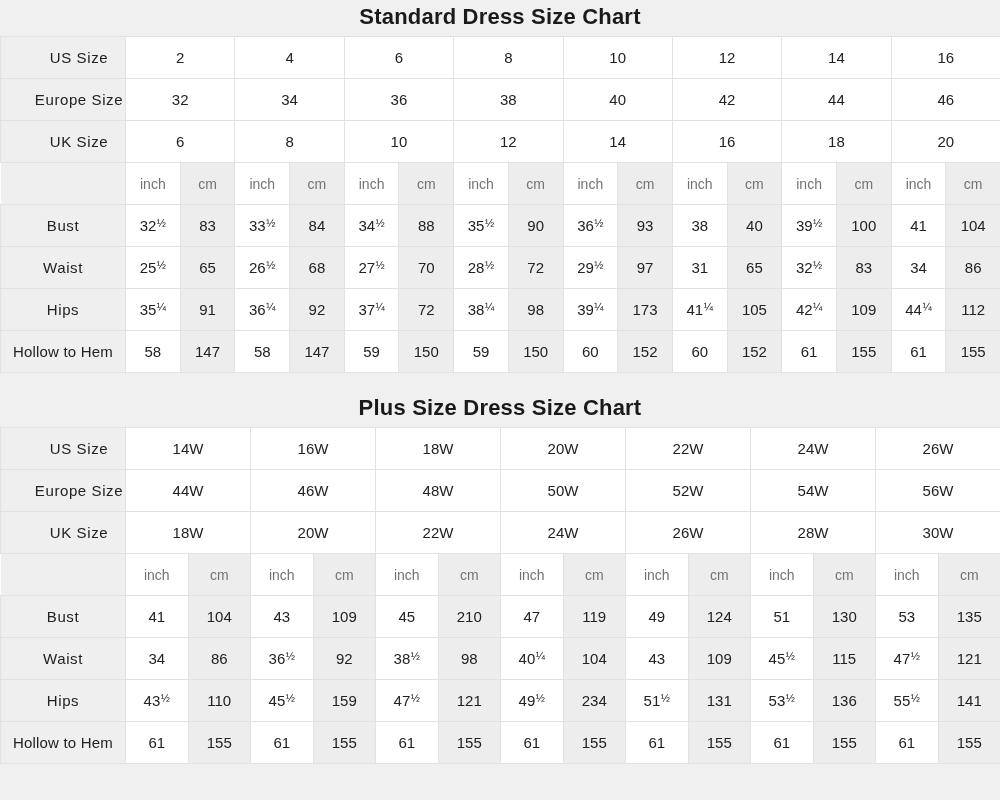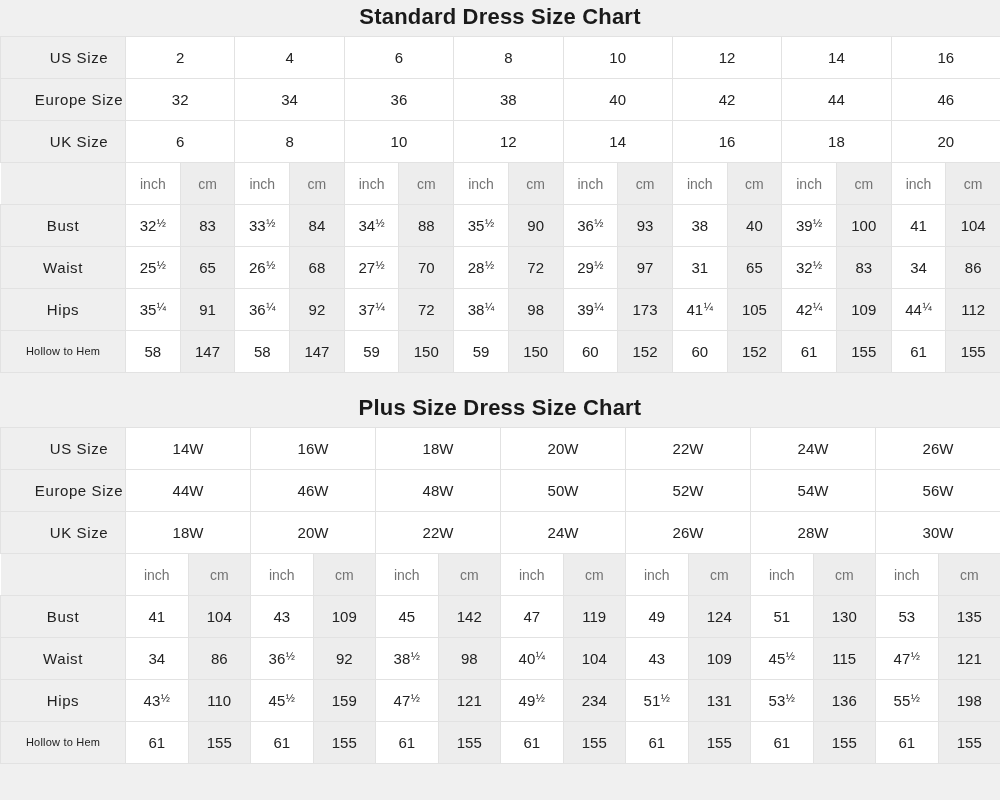--- a/index.html
+++ b/index.html
@@ -51,21 +51,21 @@
   }
 
   
   td.rowlabel {
     background: #efefef;
     color: #2a2a2a;
     font-size: 15px;
     letter-spacing: 0.6px;
     border-left: none;
   }
-  td.rowlabel.tight { letter-spacing: 0.2px; font-size: 11px; }
+  td.rowlabel.tight { letter-spacing: 0.2px; font-size: 15px; }
 
   
   tr.size-row td { height: 41px; background: #ffffff; }
   tr.size-row td.rowlabel { background: #efefef; padding-left: 32px; }
 
   
   tr.unit-row td { height: 41px; font-size: 14px; color: #737373; text-align: center; }
   tr.unit-row td.rowlabel { background: #efefef; }
   tr.unit-row td.spacer { background: #efefef; border-left: none; border-right: 1px solid #e2e2e2; }
 
@@ -320,21 +320,21 @@
             <td class="u-inch">inch</td>
             <td class="u-cm">cm</td>
           </tr>
           <tr class="meas-row">
             <td class="rowlabel">Bust</td>
             <td class="u-inch">41</td>
             <td class="u-cm">104</td>
             <td class="u-inch">43</td>
             <td class="u-cm">109</td>
             <td class="u-inch">45</td>
-            <td class="u-cm">142</td>
+            <td class="u-cm">210</td>
             <td class="u-inch">47</td>
             <td class="u-cm">119</td>
             <td class="u-inch">49</td>
             <td class="u-cm">124</td>
             <td class="u-inch">51</td>
             <td class="u-cm">130</td>
             <td class="u-inch">53</td>
             <td class="u-cm">135</td>
           </tr>
           <tr class="meas-row">
@@ -362,21 +362,21 @@
             <td class="u-cm">159</td>
             <td class="u-inch">47<span class="frac">½</span></td>
             <td class="u-cm">121</td>
             <td class="u-inch">49<span class="frac">½</span></td>
             <td class="u-cm">234</td>
             <td class="u-inch">51<span class="frac">½</span></td>
             <td class="u-cm">131</td>
             <td class="u-inch">53<span class="frac">½</span></td>
             <td class="u-cm">136</td>
             <td class="u-inch">55<span class="frac">½</span></td>
-            <td class="u-cm">198</td>
+            <td class="u-cm">141</td>
           </tr>
           <tr class="meas-row">
             <td class="rowlabel tight">Hollow  to  Hem</td>
             <td class="u-inch">61</td>
             <td class="u-cm">155</td>
             <td class="u-inch">61</td>
             <td class="u-cm">155</td>
             <td class="u-inch">61</td>
             <td class="u-cm">155</td>
             <td class="u-inch">61</td>

